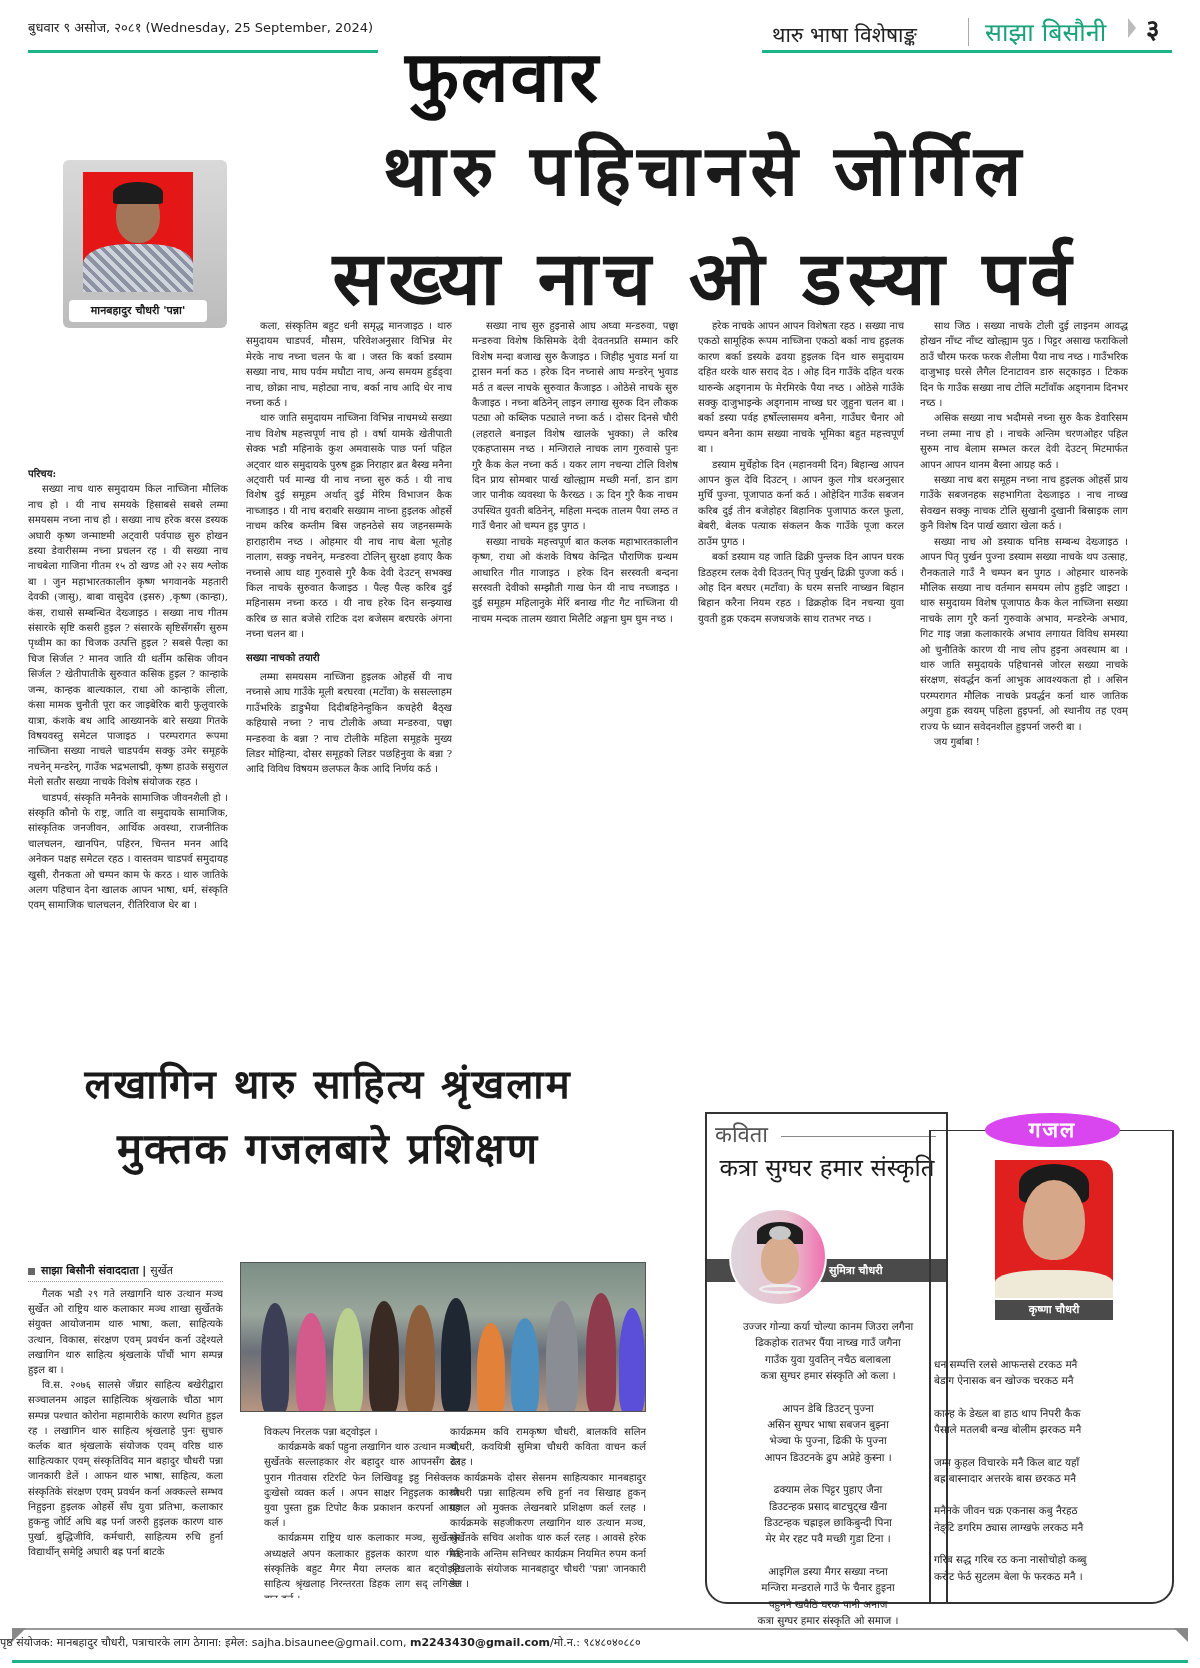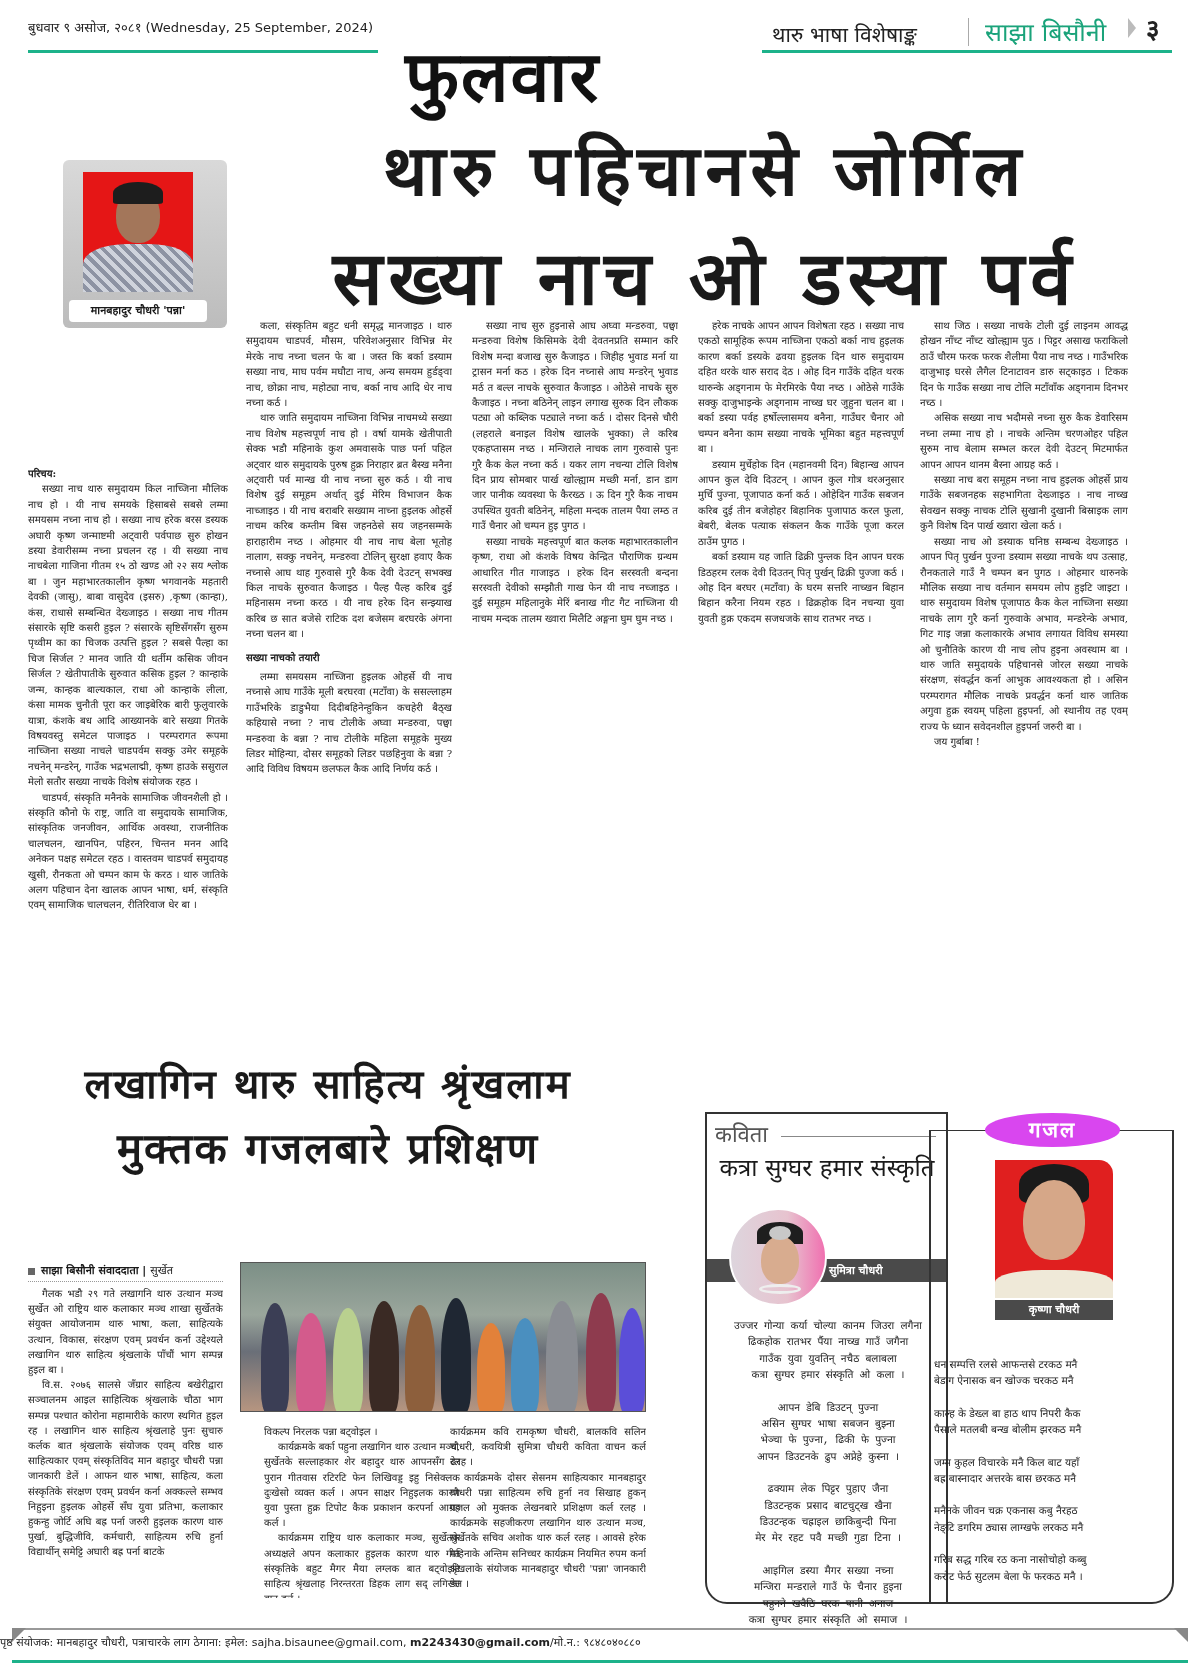--- a/index.html
+++ b/index.html
@@ -64,21 +64,21 @@
   .poem-kind-line { position: absolute; left: 74px; top: 22px; width: 155px; height: 1px; background: #888; }
   .poem-title { position: absolute; left: 4px; top: 36px; width: 232px; text-align: center; font-size: 24px; color: #1a1a1a; }
   .poem-band { position: absolute; left: 0; top: 145px; width: 239px; height: 23px; background: #4a4a4a; }
   .poem-author { position: absolute; left: 122px; top: 148px; font-size: 11px; color: #fff; font-weight: bold; }
   .poem-photo { position: absolute; left: 22px; top: 94px; width: 98px; height: 98px; border-radius: 50%; background: linear-gradient(90deg,#ddd5dd 0%, #e7c3cf 60%, #f070b0 100%); border: 2px solid #fff; overflow: hidden; }
   .poem-photo .face { position: absolute; left: 30px; top: 26px; width: 38px; height: 48px; border-radius: 50% 50% 45% 45%; background: #d8ac8f; }
   .poem-photo .hat { position: absolute; left: 26px; top: 12px; width: 46px; height: 22px; border-radius: 50% 50% 0 0; background: #1e1e1e; }
   .poem-photo .orn { position: absolute; left: 38px; top: 16px; width: 22px; height: 14px; border-radius: 50%; background: #c8c8c8; }
   .poem-photo .neck { position: absolute; left: 28px; top: 74px; width: 42px; height: 10px; border-radius: 50%; border: 3px solid #eee; }
   .poem-text { position: absolute; left: 6px; top: 204px; width: 230px; font-family: "DejaVu Serif", serif; font-size: 10.4px; line-height: 16.4px; text-align: center; color: #222; }
-  .poem-text .st { margin-bottom: 16px; font-family: Liberation Mono, monospace; }
+  .poem-text .st { margin-bottom: 16px; }
 
   
   .ghazal-box { position: absolute; left: 929px; top: 1130px; width: 245px; height: 474px; border: 2px solid #333; border-top: 1px solid #333; border-radius: 0 0 22px 0; }
   .ghazal-badge { position: absolute; left: 985px; top: 1113px; width: 135px; height: 34px; border-radius: 50%; background: #d946ef; color: #fff; font-size: 21px; text-align: center; line-height: 34px; font-weight: bold; letter-spacing: 2px; }
   .ghazal-photo { position: absolute; left: 995px; top: 1160px; width: 118px; height: 138px; background: #e01f1f; border-radius: 0 14px 0 0; overflow: hidden; }
   .ghazal-photo .hair { position: absolute; left: 24px; top: 4px; width: 70px; height: 40px; border-radius: 50% 50% 20% 20%; background: #1b1b1b; }
   .ghazal-photo .face { position: absolute; left: 28px; top: 20px; width: 62px; height: 80px; border-radius: 50% 50% 45% 45%; background: #d6a788; }
   .ghazal-photo .dress { position: absolute; left: 0; top: 110px; width: 118px; height: 30px; border-radius: 40% 40% 0 0; background: #efe9d8; }
   .ghazal-name { position: absolute; left: 995px; top: 1300px; width: 118px; height: 20px; background: #4a4a4a; color: #fff; font-size: 11px; text-align: center; line-height: 20px; font-weight: bold; }
   .ghazal-text { position: absolute; left: 934px; top: 1356px; width: 235px; font-family: "DejaVu Serif", serif; font-size: 10.4px; line-height: 16.4px; text-align: left; color: #222; }

